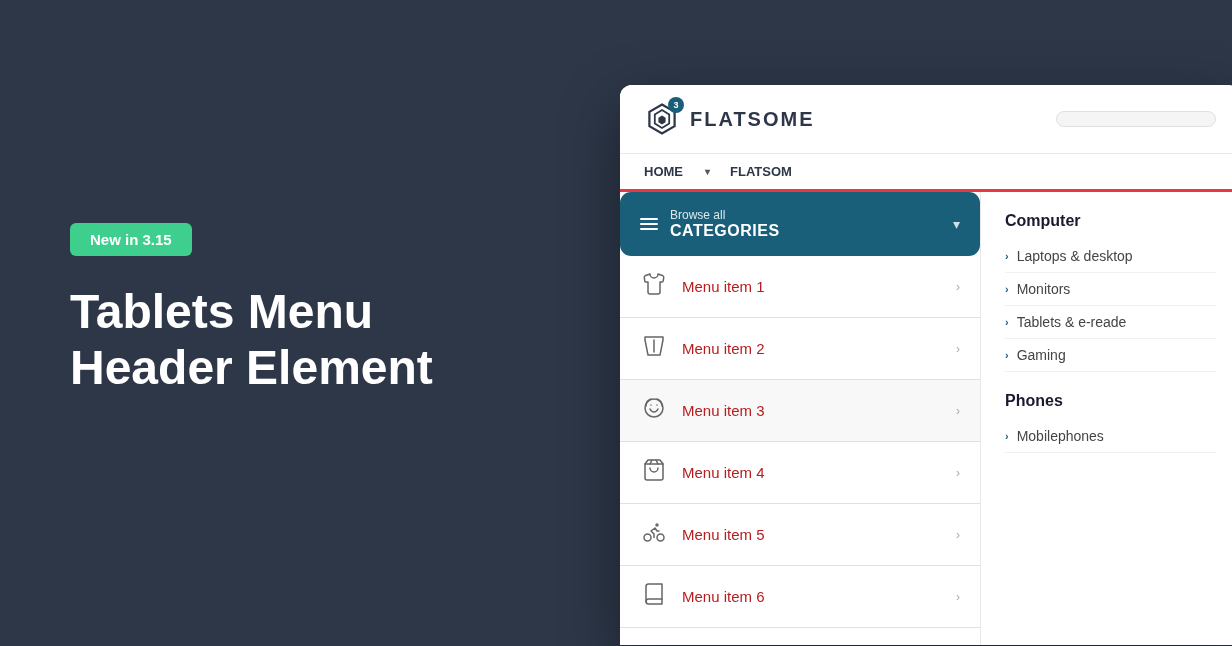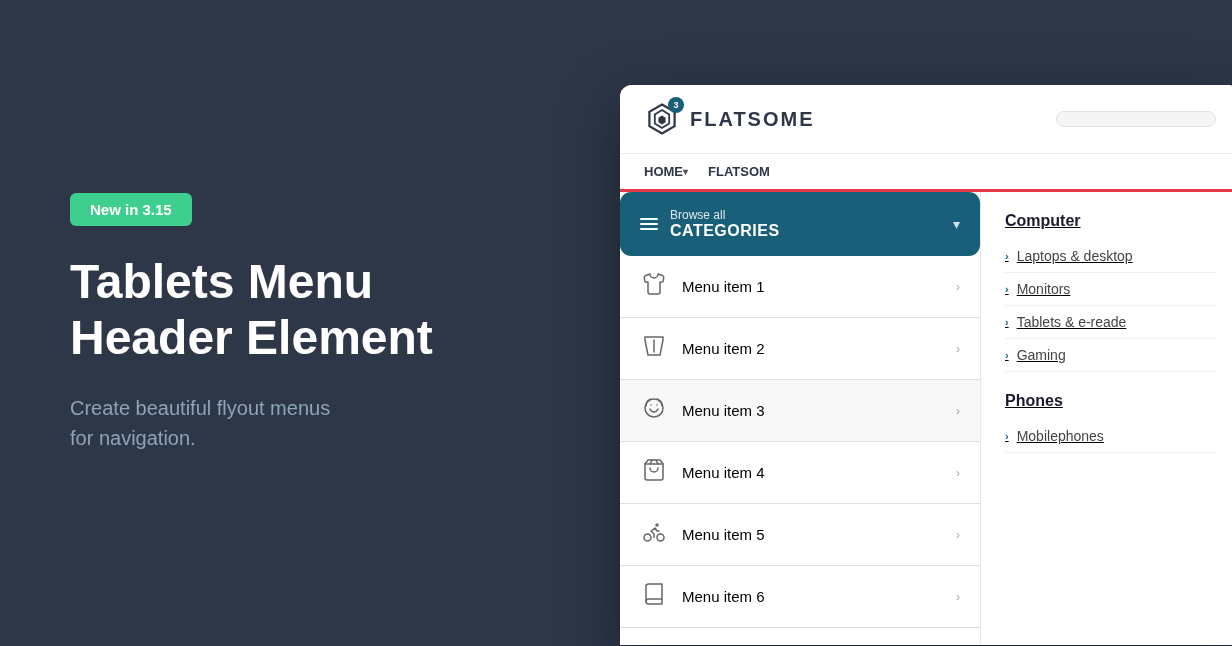--- a/index.html
+++ b/index.html
@@ -115,21 +115,21 @@
       flex-shrink: 0;
       position: relative;
     }
 
     .nav-item {
       font-size: 13px;
       font-weight: 600;
       color: #2d3748;
       display: flex;
       align-items: center;
-      gap: 0;
+      gap: 22px;
     }
 
     .nav-item .chevron-down {
       font-size: 10px;
       color: #555;
     }
 
     .main-content {
       display: flex;
       flex: 1;
@@ -214,39 +214,38 @@
       color: #666;
       font-size: 20px;
       width: 28px;
       text-align: center;
       flex-shrink: 0;
     }
 
     .menu-item-label {
       flex: 1;
       font-size: 15px;
-      color: #000000;
+      color: #b91c1c;
     }
 
     .menu-item-arrow {
       color: #aaa;
       font-size: 12px;
     }
 
     .flyout-panel {
       flex: 1;
       background: #ffffff;
       padding: 20px 24px;
       overflow-y: auto;
       border-left: 1px solid #e8e8e8;
     }
 
     .flyout-category {
       margin-bottom: 20px;
-      text-decoration: underline;
     }
 
     .flyout-category-title {
       font-size: 16px;
       font-weight: 700;
       color: #1a1a2e;
       margin-bottom: 10px;
     }
 
     .flyout-item {
@@ -298,24 +297,20 @@
   </style>
 </head>
 <body>
 
 <div class="left-section">
   <div class="badge">New in 3.15</div>
   <h1 class="main-title">
     <span>Tablets Menu</span><br>
     <span>Header Element</span>
   </h1>
-  <p class="subtitle">
-    <span>Create beautiful flyout menus</span><br>
-    <span>for navigation.</span>
-  </p>
 </div>
 
 <div class="right-section">
   <div class="browser-window">
 
     <div class="browser-header">
       <div class="logo-area">
         <div class="logo-icon">
           <svg class="logo-svg" viewBox="0 0 40 40" fill="none" xmlns="http://www.w3.org/2000/svg">
             <path d="M20 4L34 12L34 28L20 36L6 28L6 12Z" fill="none" stroke="#2d3748" stroke-width="2.5"></path>

